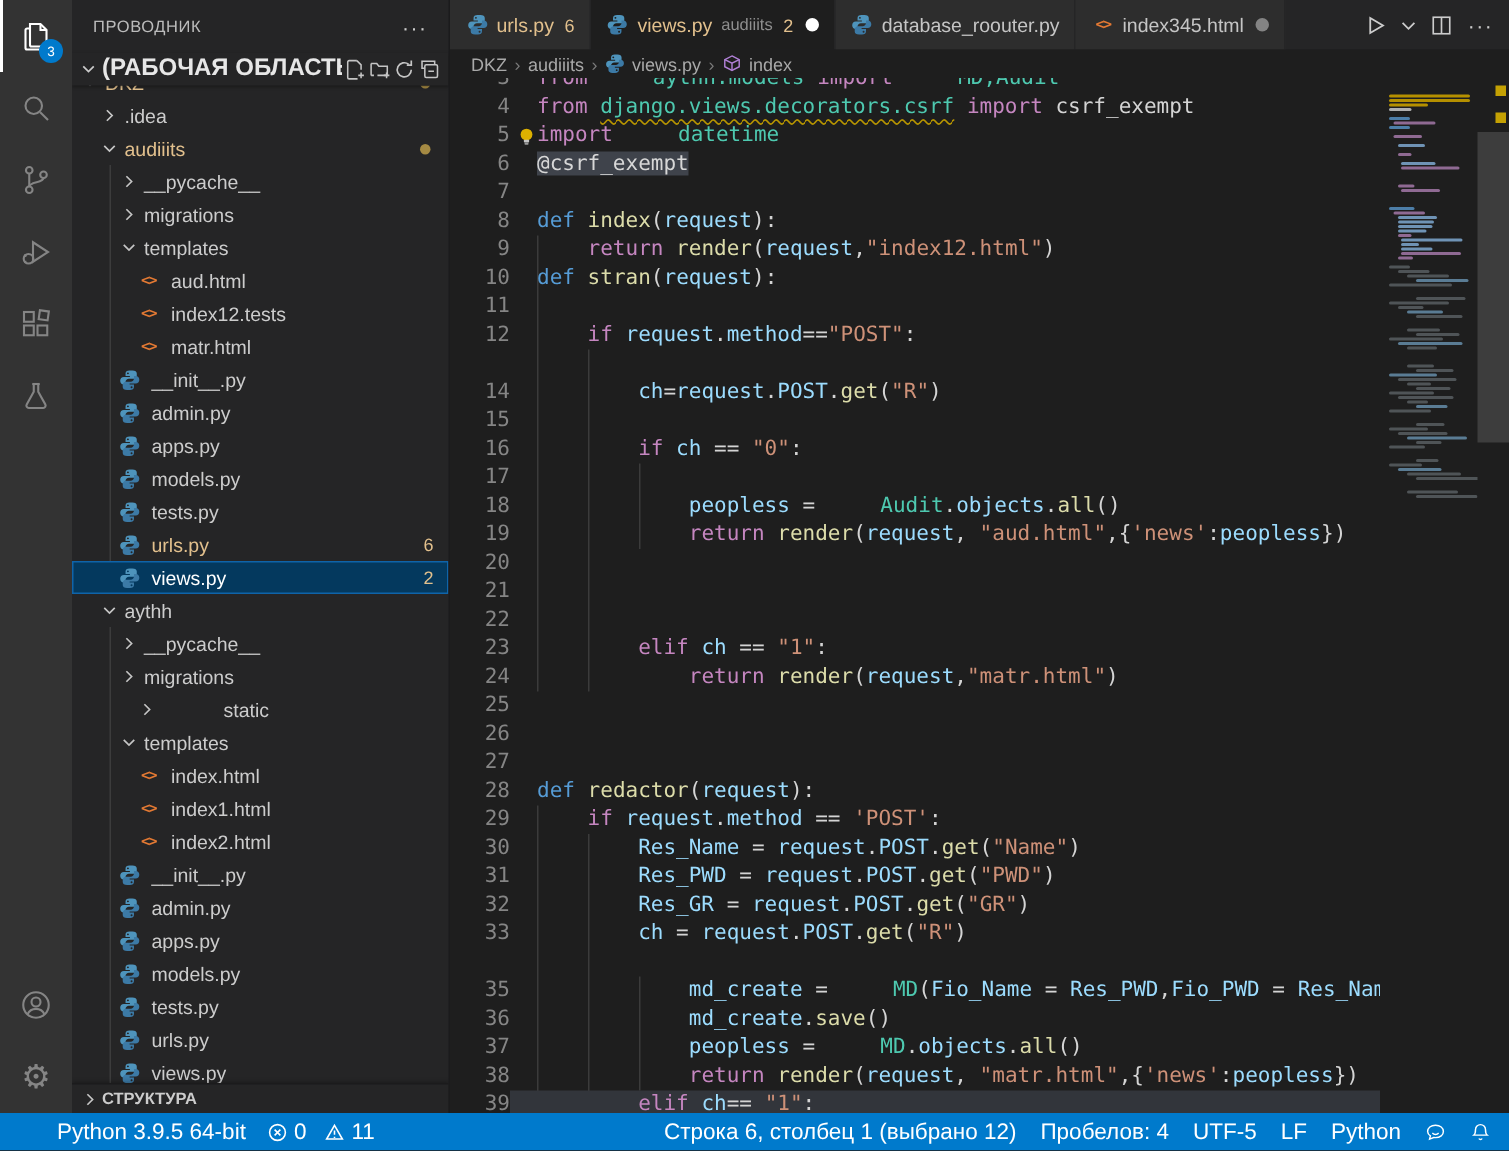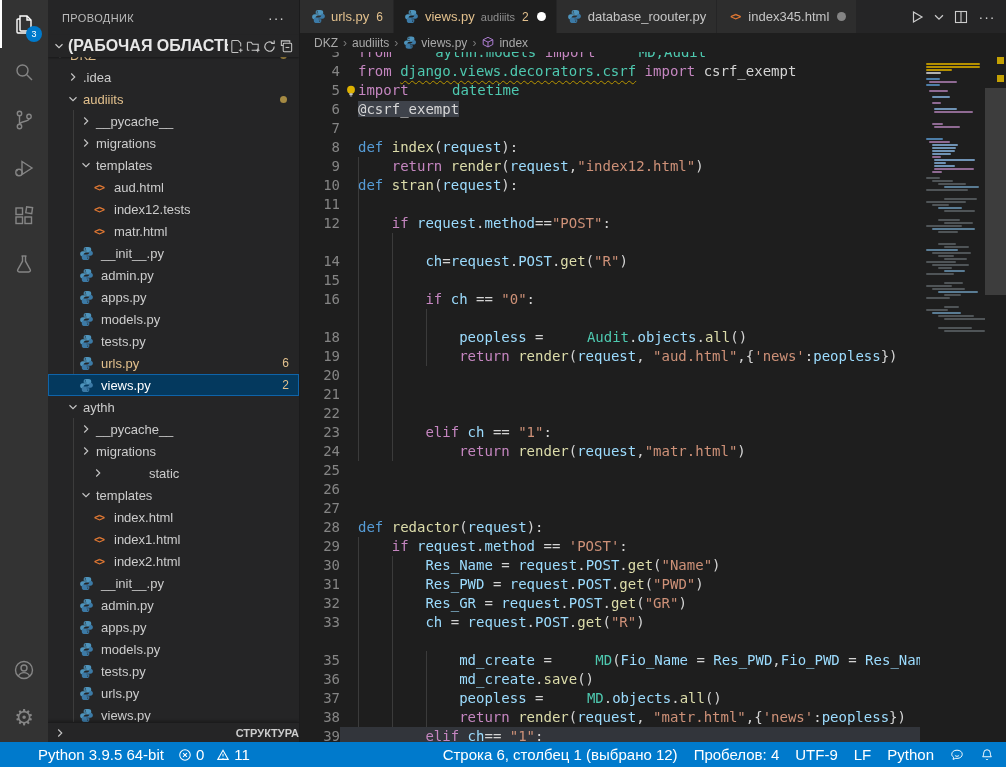--- a/index.html
+++ b/index.html
@@ -34,21 +34,21 @@
   .trow .ficon { width:16px; height:16px; flex:none; display:flex; align-items:center; justify-content:center; margin-right:5px; }
   .trow .lbl { margin-left:2px; }
   .trow.gold .lbl { color:#e2c08d; }
   .trow.selected { background:#04395e; box-shadow:inset 0 0 0 1px #0f64a9; }
   .trow.selected .lbl { color:#ffffff; }
   .trow .grow { flex:1; }
   .trow .badge { color:#e2c08d; font-size:12px; margin-right:10px; }
   .trow .dot { width:7px; height:7px; border-radius:50%; background:#a58a43; margin-right:12px; }
   .tree-guide { position:absolute; width:1px; background:#3c3c3c; left:25px; }
   .html-glyph { color:#e37933; font-size:10px; font-weight:bold; letter-spacing:-1px; font-family:"DejaVu Sans Mono", monospace; }
-  .outline { position:absolute; left:0; bottom:0; right:0; height:20px; background:#252526; border-top:1px solid #1b1b1c; display:flex; align-items:center; color:#cccccc; font-weight:bold; font-size:11px; padding-left:4px; box-shadow:0 -1px 3px rgba(0,0,0,.3); z-index:4;justify-content:space-between; }
+  .outline { position:absolute; left:0; bottom:0; right:0; height:20px; background:#252526; border-top:1px solid #1b1b1c; display:flex; align-items:center; color:#cccccc; font-weight:bold; font-size:11px; padding-left:4px; box-shadow:0 -1px 3px rgba(0,0,0,.3); z-index:4; }
   .outline .chev { width:16px; display:flex; justify-content:center; color:#c5c5c5; }
   .outline .chev svg { width:14px; height:14px; }
 
   
   .editorgroup { position:absolute; left:300px; top:0; right:0; height:742px; background:#1e1e1e; }
   .tabbar { position:absolute; left:0; top:0; right:0; height:33px; background:#252526; display:flex; z-index:3; }
   .tab { height:33px; display:flex; align-items:center; padding:0 10px; background:#2d2d2d; border-right:1px solid #252526; font-size:13px; color:#c5c5c5; cursor:pointer; white-space:nowrap; }
   .tab.active { background:#1e1e1e; }
   .tab .ficon { width:16px; height:16px; margin-right:5px; display:flex; align-items:center; justify-content:center; }
   .tab .lbl.gold { color:#e2c08d; }
@@ -607,20 +607,21 @@
           <div class="codeline" style="top: 48px; width: 620px;"><span class="num">6</span><span class="txt"><span class="tk-sel">@csrf_exempt</span></span></div>
           <div class="codeline" style="top: 67px; width: 620px;"><span class="num">7</span><span class="txt"></span></div>
           <div class="codeline" style="top: 86px; width: 620px;"><span class="num">8</span><span class="txt"><span class="tk-d">def</span><span class="tk-t"> </span><span class="tk-f">index</span><span class="tk-t">(</span><span class="tk-v">request</span><span class="tk-t">):</span></span></div>
           <div class="codeline" style="top: 105px; width: 620px;"><span class="num">9</span><span class="txt"><span class="tk-t">    </span><span class="tk-k">return</span><span class="tk-t"> </span><span class="tk-f">render</span><span class="tk-t">(</span><span class="tk-v">request</span><span class="tk-t">,</span><span class="tk-s">"index12.html"</span><span class="tk-t">)</span></span></div>
           <div class="codeline" style="top: 124px; width: 620px;"><span class="num">10</span><span class="txt"><span class="tk-d">def</span><span class="tk-t"> </span><span class="tk-f">stran</span><span class="tk-t">(</span><span class="tk-v">request</span><span class="tk-t">):</span></span></div>
           <div class="codeline" style="top: 143px; width: 620px;"><span class="num">11</span><span class="txt"></span></div>
           <div class="codeline" style="top: 162px; width: 620px;"><span class="num">12</span><span class="txt"><span class="tk-t">    </span><span class="tk-k">if</span><span class="tk-t"> </span><span class="tk-v">request</span><span class="tk-t">.</span><span class="tk-v">method</span><span class="tk-t">==</span><span class="tk-s">"POST"</span><span class="tk-t">:</span></span></div>
           <div class="codeline" style="top: 200px; width: 620px;"><span class="num">14</span><span class="txt"><span class="tk-t">        </span><span class="tk-v">ch</span><span class="tk-t">=</span><span class="tk-v">request</span><span class="tk-t">.</span><span class="tk-v">POST</span><span class="tk-t">.</span><span class="tk-f">get</span><span class="tk-t">(</span><span class="tk-s">"R"</span><span class="tk-t">)</span></span></div>
           <div class="codeline" style="top: 219px; width: 620px;"><span class="num">15</span><span class="txt"></span></div>
           <div class="codeline" style="top: 238px; width: 620px;"><span class="num">16</span><span class="txt"><span class="tk-t">        </span><span class="tk-k">if</span><span class="tk-t"> </span><span class="tk-v">ch</span><span class="tk-t"> == </span><span class="tk-s">"0"</span><span class="tk-t">:</span></span></div>
+          <div class="codeline" style="top: 257px; width: 620px;"><span class="num">17</span><span class="txt"></span></div>
           <div class="codeline" style="top: 276px; width: 620px;"><span class="num">18</span><span class="txt"><span class="tk-t">            </span><span class="tk-v">peopless</span><span class="tk-t"> = </span><span class="tk-c">Audit</span><span class="tk-t">.</span><span class="tk-v">objects</span><span class="tk-t">.</span><span class="tk-f">all</span><span class="tk-t">()</span></span></div>
           <div class="codeline" style="top: 295px; width: 620px;"><span class="num">19</span><span class="txt"><span class="tk-t">            </span><span class="tk-k">return</span><span class="tk-t"> </span><span class="tk-f">render</span><span class="tk-t">(</span><span class="tk-v">request</span><span class="tk-t">, </span><span class="tk-s">"aud.html"</span><span class="tk-t">,{</span><span class="tk-s">'news'</span><span class="tk-t">:</span><span class="tk-v">peopless</span><span class="tk-t">})</span></span></div>
           <div class="codeline" style="top: 314px; width: 620px;"><span class="num">20</span><span class="txt"></span></div>
           <div class="codeline" style="top: 333px; width: 620px;"><span class="num">21</span><span class="txt"></span></div>
           <div class="codeline" style="top: 352px; width: 620px;"><span class="num">22</span><span class="txt"></span></div>
           <div class="codeline" style="top: 371px; width: 620px;"><span class="num">23</span><span class="txt"><span class="tk-t">        </span><span class="tk-k">elif</span><span class="tk-t"> </span><span class="tk-v">ch</span><span class="tk-t"> == </span><span class="tk-s">"1"</span><span class="tk-t">:</span></span></div>
           <div class="codeline" style="top: 390px; width: 620px;"><span class="num">24</span><span class="txt"><span class="tk-t">            </span><span class="tk-k">return</span><span class="tk-t"> </span><span class="tk-f">render</span><span class="tk-t">(</span><span class="tk-v">request</span><span class="tk-t">,</span><span class="tk-s">"matr.html"</span><span class="tk-t">)</span></span></div>
           <div class="codeline" style="top: 409px; width: 620px;"><span class="num">25</span><span class="txt"></span></div>
           <div class="codeline" style="top: 428px; width: 620px;"><span class="num">26</span><span class="txt"></span></div>
           <div class="codeline" style="top: 447px; width: 620px;"><span class="num">27</span><span class="txt"></span></div>
@@ -724,21 +725,21 @@
         <svg viewBox="0 0 16 16" fill="none" stroke="#ffffff" stroke-width="1.2" style="margin-left:8px">
             <path d="M8 2.5 14 13H2z"></path>
             <path d="M8 6.5v3.2M8 11.3v.9"></path>
           </svg>
         <span>11</span>
       </span>
     </div>
     <div class="sb-right">
       <span class="st-item">Строка 6, столбец 1 (выбрано 12)</span>
       <span class="st-item">Пробелов: 4</span>
-      <span class="st-item">UTF-9</span>
+      <span class="st-item">UTF-5</span>
       <span class="st-item">LF</span>
       <span class="st-item">Python</span>
       <span class="st-item">
         <svg viewBox="0 0 16 16" fill="none" stroke="#ffffff" stroke-width="1.1">
             <path d="M8 2.5c3.6 0 6 2 6 4.7s-2.4 4.7-6 4.7c-.5 0-1 0-1.4-.1L3.5 13l.6-2.4C2.9 9.8 2 8.6 2 7.2 2 4.5 4.4 2.5 8 2.5z"></path>
             <path d="M5.7 6.3h.01M10.3 6.3h.01" stroke-width="1.6"></path>
             <path d="M5.6 8.4c.6.7 1.5 1.1 2.4 1.1s1.8-.4 2.4-1.1"></path>
           </svg>
       </span>
       <span class="st-item">

